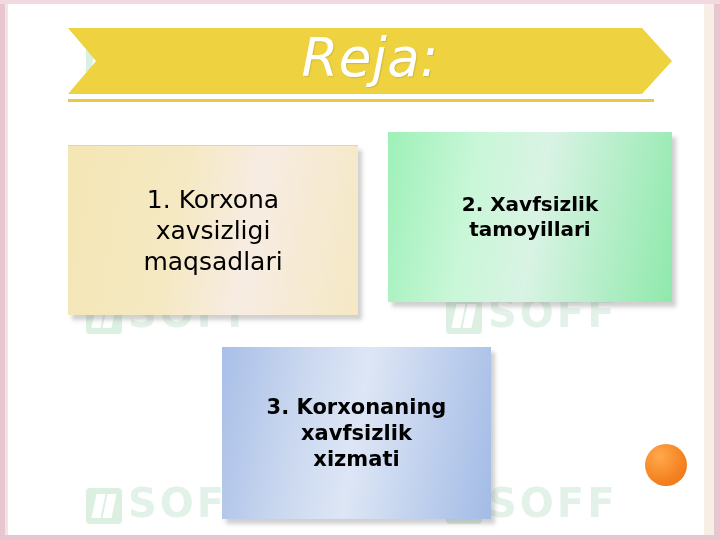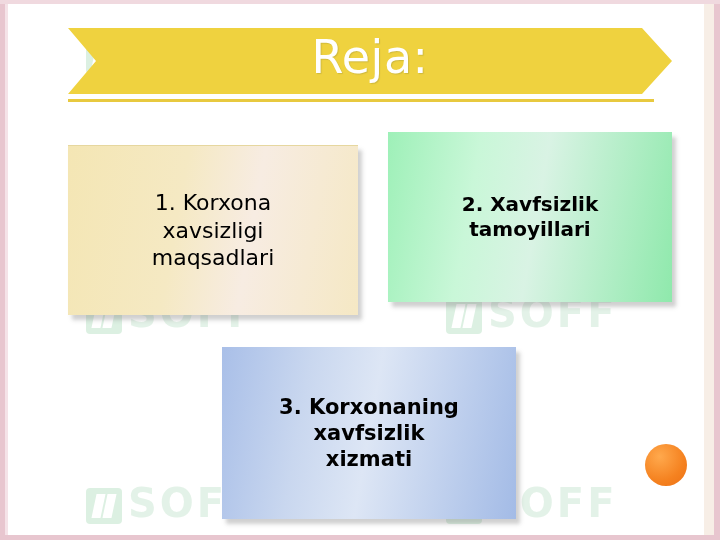--- a/index.html
+++ b/index.html
@@ -118,24 +118,25 @@
     width: 604px; height: 66px;
   }
   .title-text {
     position: absolute;
     left: 0; top: 0;
     width: 604px; height: 58px;
     display: flex;
     align-items: center;
     justify-content: center;
     font-family: "DejaVu Sans", sans-serif;
-    font-size: 46px;
+    font-size: 53px;
     color: #ffffff;
     text-shadow: 1px 1px 1px rgba(150,140,60,0.35);
     letter-spacing: 0.5px;
+    font-style: italic;
   }
   .banner-underline {
     position: absolute;
     left: 68px;
     top: 99px;
     width: 586px;
     height: 3px;
     background: #e8c93f;
   }
 
@@ -157,38 +158,38 @@
   }
 
   #box1 {
     left: 68px;
     top: 145px;
     width: 290px;
     height: 170px;
     background: linear-gradient(100deg, #f4e6b4 0%, #f5e9c3 38%, #f7ece2 62%, #f5e8c4 100%);
     border-top: 1px solid #e6d79f;
     box-shadow: 4px 5px 4px rgba(120,120,120,0.35);
-    font-size: 22px;
+    font-size: 25px;
   }
 
   #box2 {
     left: 388px;
     top: 132px;
     width: 284px;
     height: 170px;
     background: linear-gradient(100deg, #9ef0b8 0%, #c9f7d8 30%, #d9f3e4 52%, #8fe9ac 100%);
     box-shadow: 4px 5px 4px rgba(120,120,120,0.35);
     font-size: 20px;
     font-weight: bold;
   }
 
   #box3 {
     left: 222px;
     top: 347px;
-    width: 294px;
+    width: 269px;
     height: 172px;
     background: linear-gradient(100deg, #a9bfe8 0%, #c9d7ef 28%, #dde6f5 50%, #a3bbe6 100%);
     box-shadow: 4px 5px 4px rgba(120,120,120,0.35);
     font-size: 21px;
     font-weight: bold;
   }
 
   .orange-dot {
     position: absolute;
     left: 645px;

